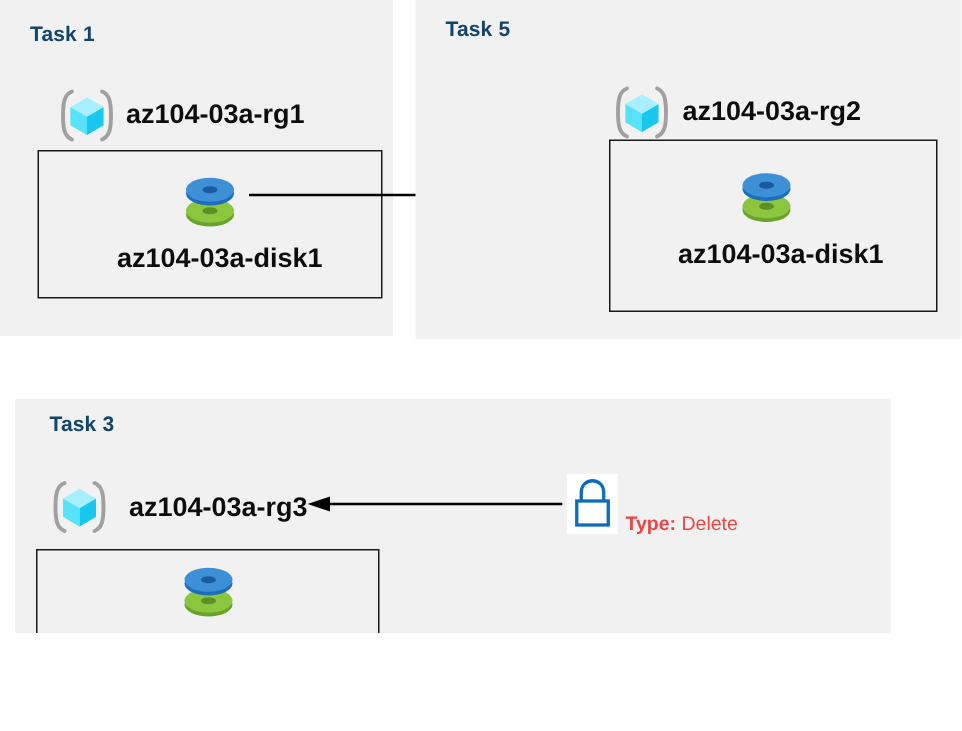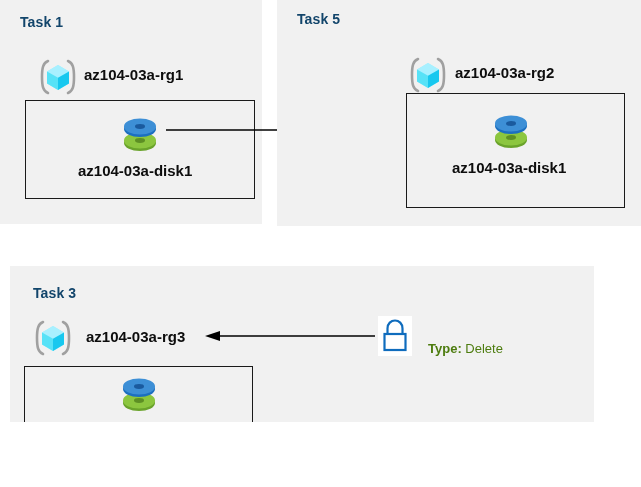--- a/index.html
+++ b/index.html
@@ -30,21 +30,21 @@
   .task-title {
     position: absolute;
     color: #12456b;
     font-weight: bold;
     font-size: 14px;
     letter-spacing: 0.1px;
     white-space: nowrap;
   }
   #title-task1 { left: 20px;  top: 14px; }
   #title-task2 { left: 297px; top: 11px; }
-  #title-task3 { left: 33px;  top: 285px; }
+  #title-task3 { left: 33px;  top: 274px; }
 
   
   .inner-box {
     position: absolute;
     background: #f1f1f1;
     border: 1.5px solid #1a1a1a;
     box-sizing: border-box;
   }
   #box-task1 { left: 25px;  top: 100px; width: 230px; height: 99px; }
   #box-task2 { left: 406px; top: 93px;  width: 219px; height: 115px; }
@@ -78,38 +78,38 @@
     width: 34px;
     height: 40px;
     background: #ffffff;
   }
 
   
   .label {
     position: absolute;
     color: #0d0d0d;
     font-weight: bold;
-    font-size: 15px;
+    font-size: 18px;
     white-space: nowrap;
   }
   #lbl-rg1    { left: 84px;  top: 66px; }
   #lbl-rg2    { left: 455px; top: 64px; }
   #lbl-rg3    { left: 86px;  top: 328px; }
   #lbl-disk1  { left: 78px;  top: 162px; }
   #lbl-disk2  { left: 452px; top: 159px; }
   #lbl-disk3  { left: 78px;  top: 420px; }
   #lbl-move   { left: 281px; top: 119px; }
   #lbl-lock   { left: 417px; top: 325px; }
 
   #lbl-locktype {
     position: absolute;
-    left: 428px;
+    left: 417px;
     top: 341px;
     font-size: 13px;
-    color: #4d7c0f;
+    color: #ef4444;
     white-space: nowrap;
   }
   #lbl-locktype .bold { font-weight: bold; }
 
   
   .connector { position: absolute; }
   #arrow-move { left: 166px; top: 122px; width: 300px; height: 16px; }
   #arrow-lock { left: 205px; top: 329px; width: 170px; height: 14px; }
 </style>
 </head>

